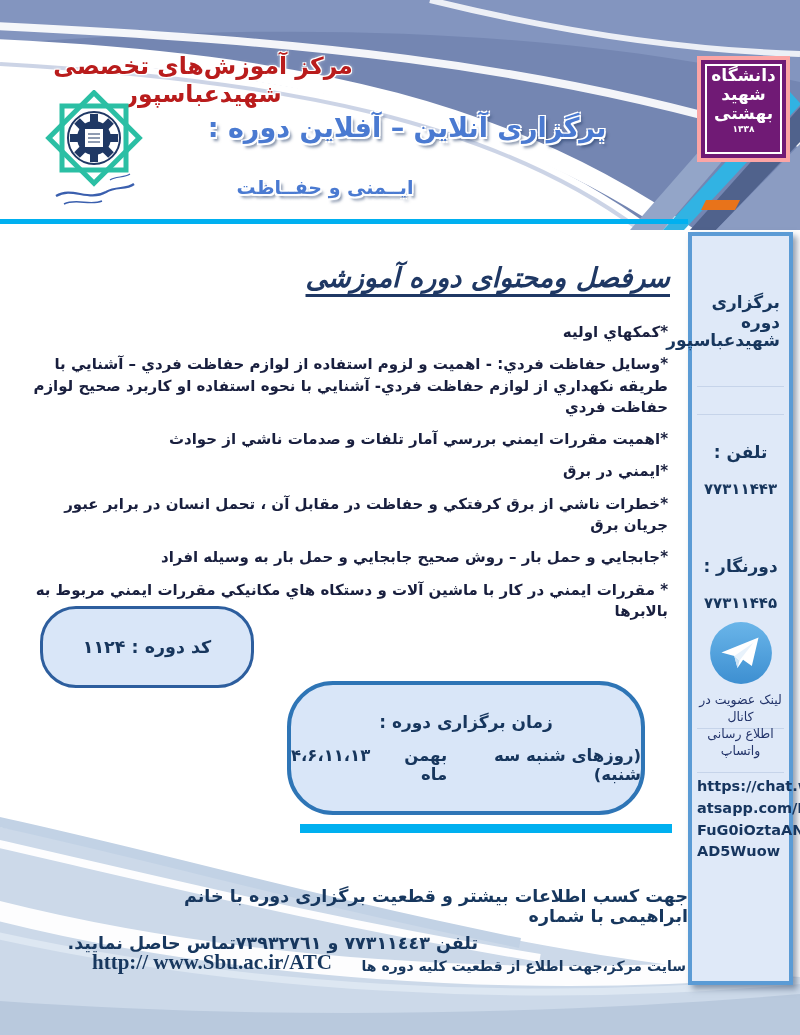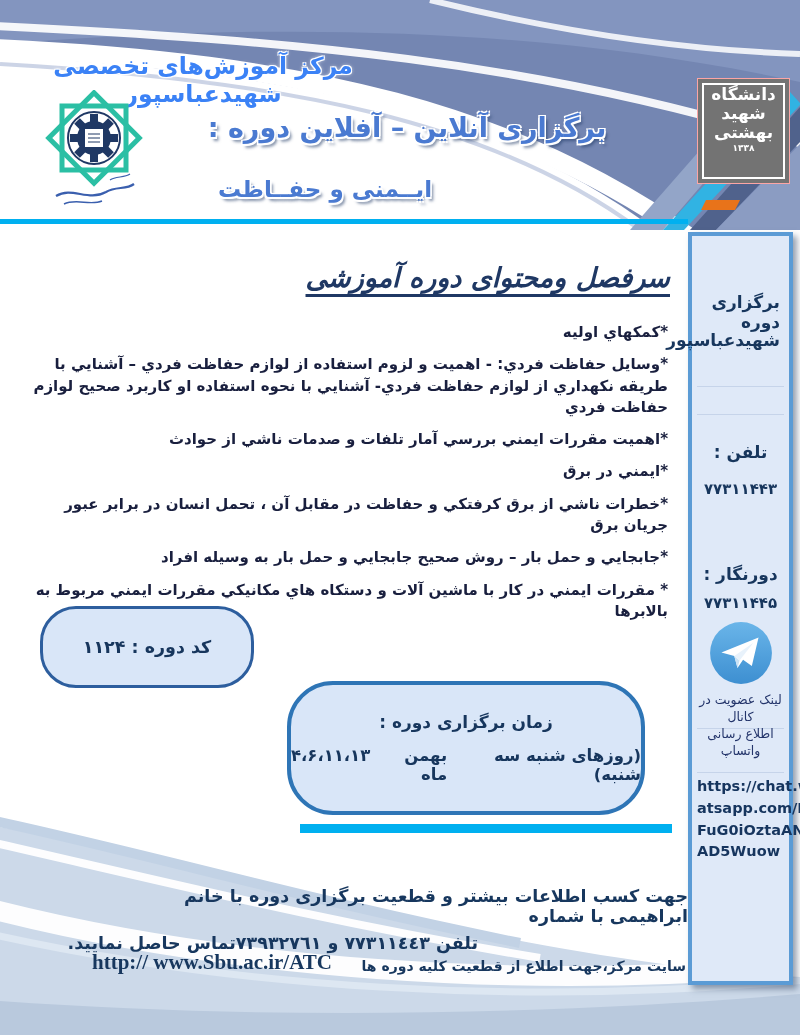--- a/index.html
+++ b/index.html
@@ -3,30 +3,30 @@
 <meta charset="utf-8">
 <style>
   html,body{margin:0;padding:0;background:#888;}
   .page{position:relative;width:800px;height:1035px;background:#fff;overflow:hidden;
         font-family:"DejaVu Sans",sans-serif;margin:0 auto;}
   .abs{position:absolute;}
   svg{display:block;}
   
   .header-bg{position:absolute;top:0;left:0;width:800px;height:230px;}
   .org-title{position:absolute;top:52px;left:10px;width:386px;text-align:center;direction:rtl;
-     font-size:23.5px;font-weight:bold;color:#3b82f6;
+     font-size:23.5px;font-weight:bold;color:#b91c1c;
      text-shadow:-1px -1px 0 #fff,1px -1px 0 #fff,-1px 1px 0 #fff,1px 1px 0 #fff,0 0 4px #fff;}
   .fancy-blue{direction:rtl;font-weight:bold;color:#4a7ad1;
      text-shadow:-1.5px -1.5px 0 #fff,1.5px -1.5px 0 #fff,-1.5px 1.5px 0 #fff,1.5px 1.5px 0 #fff,3px 4px 3px rgba(31,56,100,.55);}
   .format-line{position:absolute;top:112px;left:168px;width:478px;text-align:center;font-size:27px;}
-  .course-title{position:absolute;top:176px;left:200px;width:250px;text-align:center;font-size:23px;}
+  .course-title{position:absolute;top:176px;left:200px;width:250px;text-align:center;font-size:19px;}
   .cyan-line{position:absolute;top:219px;left:0;width:688px;height:5px;background:#00b0f0;}
   .atc-logo{position:absolute;top:90px;left:44px;width:100px;height:126px;}
-  .sbu-logo{position:absolute;top:78px;left:697px;width:93px;height:106px;background:#737373;
-     border:1px solid #fca5a5;box-sizing:border-box;}
+  .sbu-logo{position:absolute;top:56px;left:697px;width:93px;height:106px;background:#701a75;
+     border:4px solid #fca5a5;box-sizing:border-box;}
   .sbu-inner{position:absolute;inset:4px;border:2px solid #fff;color:#fff;text-align:center;
      direction:rtl;font-weight:bold;overflow:hidden;}
   .sbu-inner .l{font-size:17px;line-height:1.12;letter-spacing:-1px;}
   .sbu-inner .y{font-size:9px;letter-spacing:2px;margin-top:1px;}
   
   .main-heading{position:absolute;top:262px;right:130px;direction:rtl;font-size:27px;font-weight:bold;
      font-style:italic;color:#1f3864;text-decoration:underline;text-underline-offset:7px;
      text-decoration-thickness:2.5px;}
   .topics{position:absolute;top:322px;right:132px;width:648px;direction:rtl;text-align:right;
      color:#191f3e;font-weight:bold;font-size:15px;line-height:1.42;}
@@ -173,21 +173,21 @@
   <div class="f-line f3">سایت مرکز،جهت اطلاع از قطعیت کلیه دوره ها</div>
   <div class="f-url">http:// www.Sbu.ac.ir/ATC</div>
 
   <div class="sidebar">
     <div class="sb-t sb-right" style="top:56px;">برگزاری دوره</div>
     <div class="sb-t sb-right" style="top:94px;">شهیدعباسپور</div>
     <div class="sb-div" style="top:150px;"></div>
     <div class="sb-div" style="top:178px;"></div>
     <div class="sb-t" style="top:206px;">تلفن :</div>
     <div class="sb-t sb-num" style="top:244px;">۷۷۳۱۱۴۴۳</div>
-    <div class="sb-t" style="top:328px;">دورنگار :</div>
+    <div class="sb-t" style="top:320px;">دورنگار :</div>
     <div class="sb-t sb-num" style="top:358px;">۷۷۳۱۱۴۴۵</div>
 
     <div class="tg-wrap">
       <svg viewBox="0 0 64 64" width="66" height="66">
         <defs>
           <linearGradient id="tg" x1="0" y1="0" x2="0" y2="1">
             <stop offset="0" stop-color="#6ab5e9"></stop>
               <stop offset="1" stop-color="#3d8fd1"></stop>
           </linearGradient>
         </defs>

